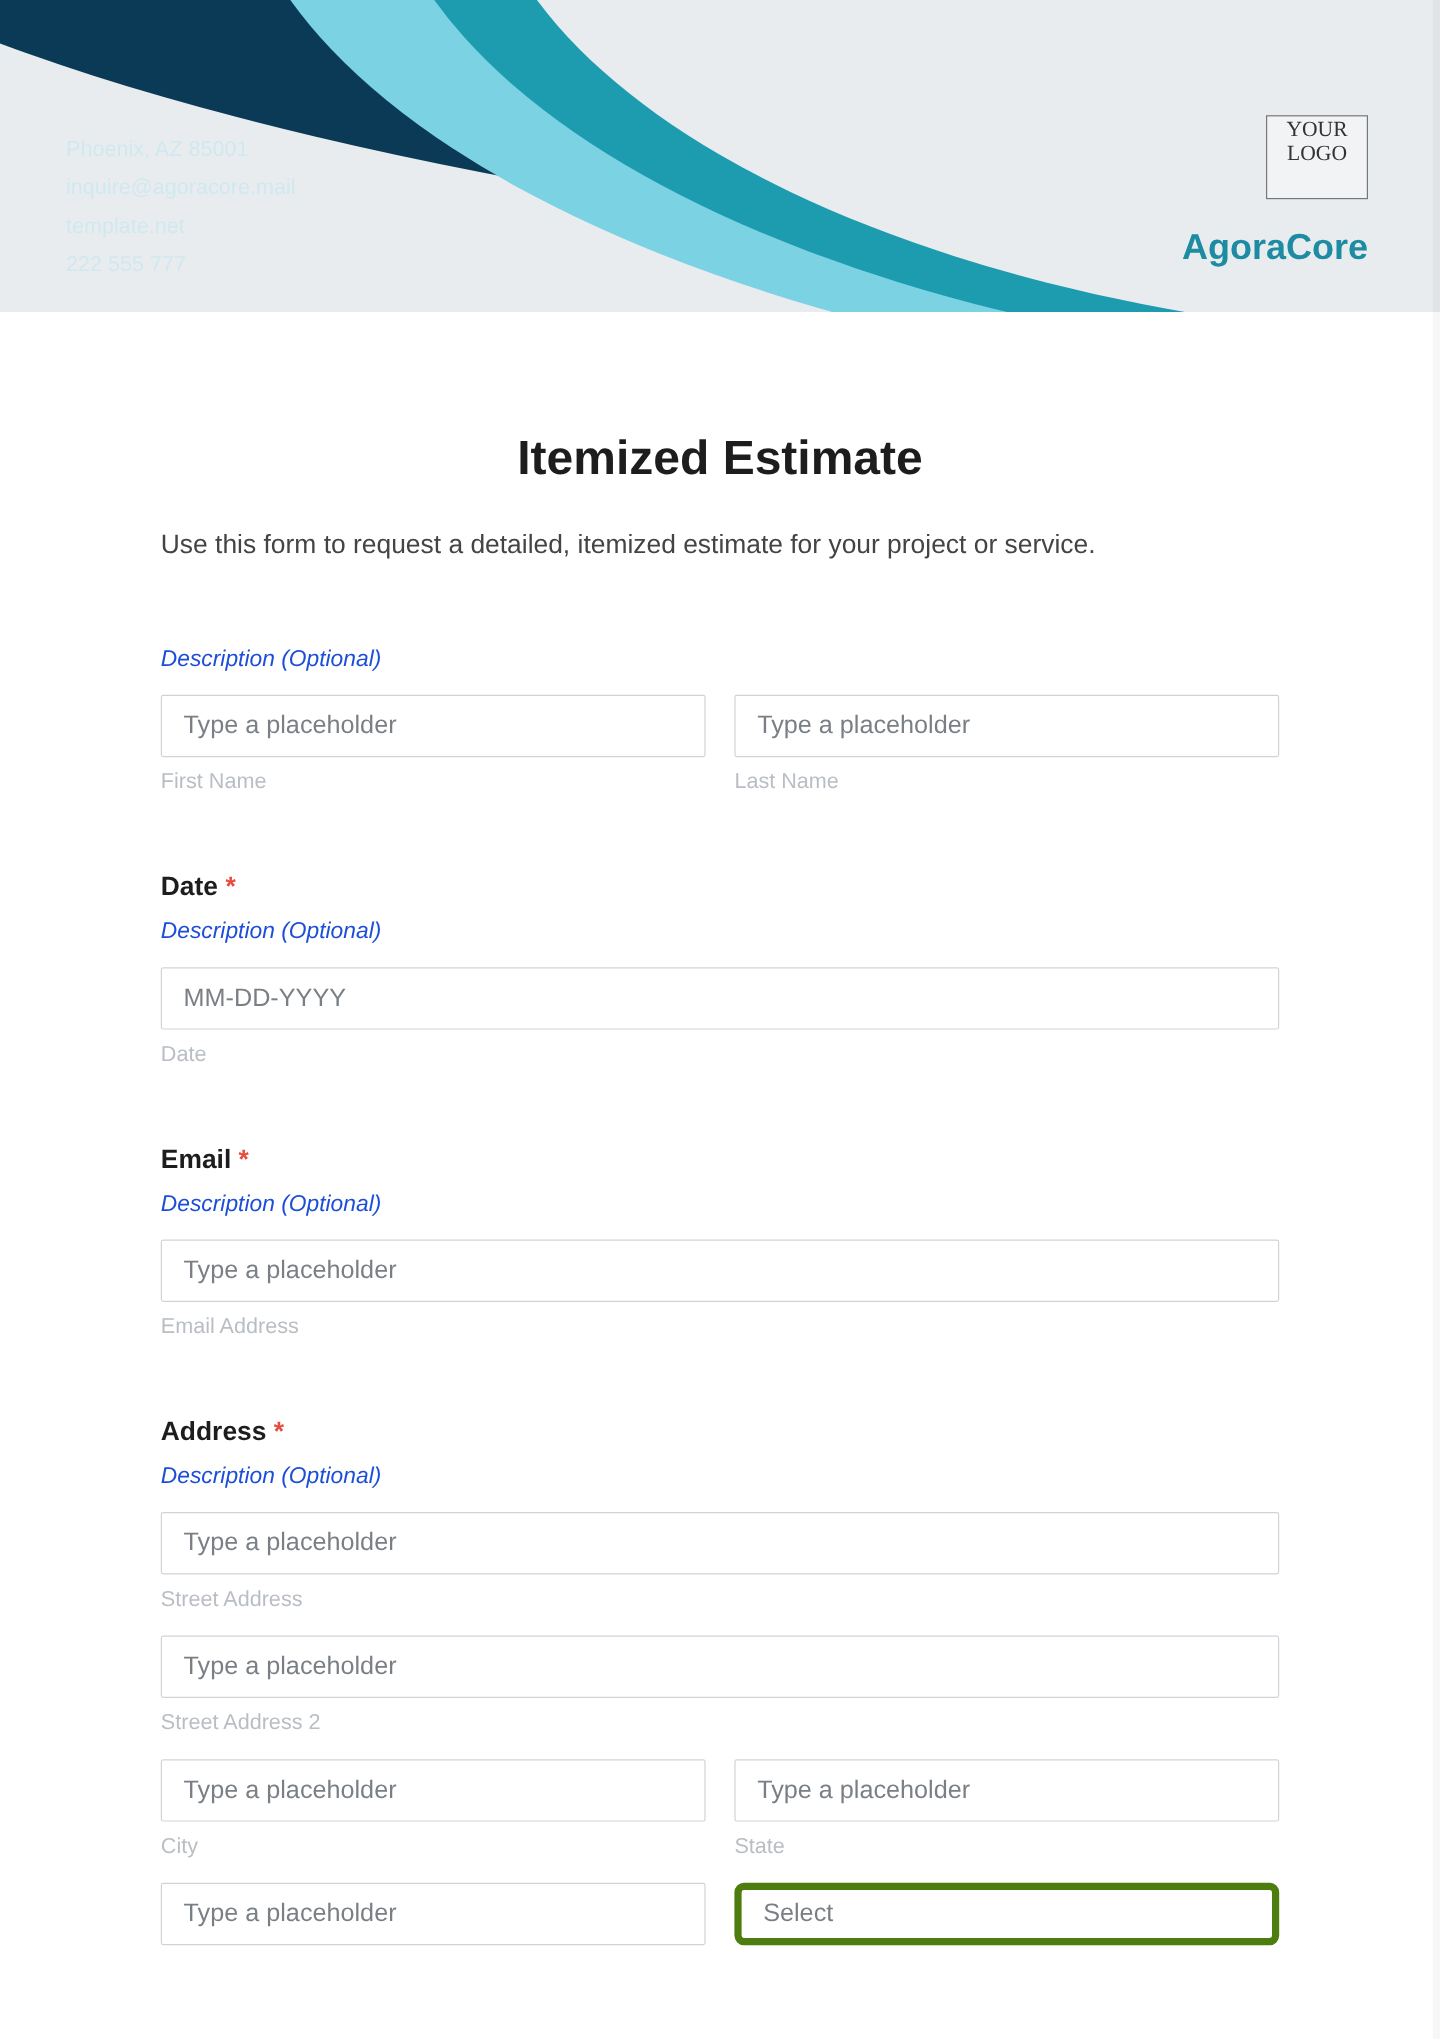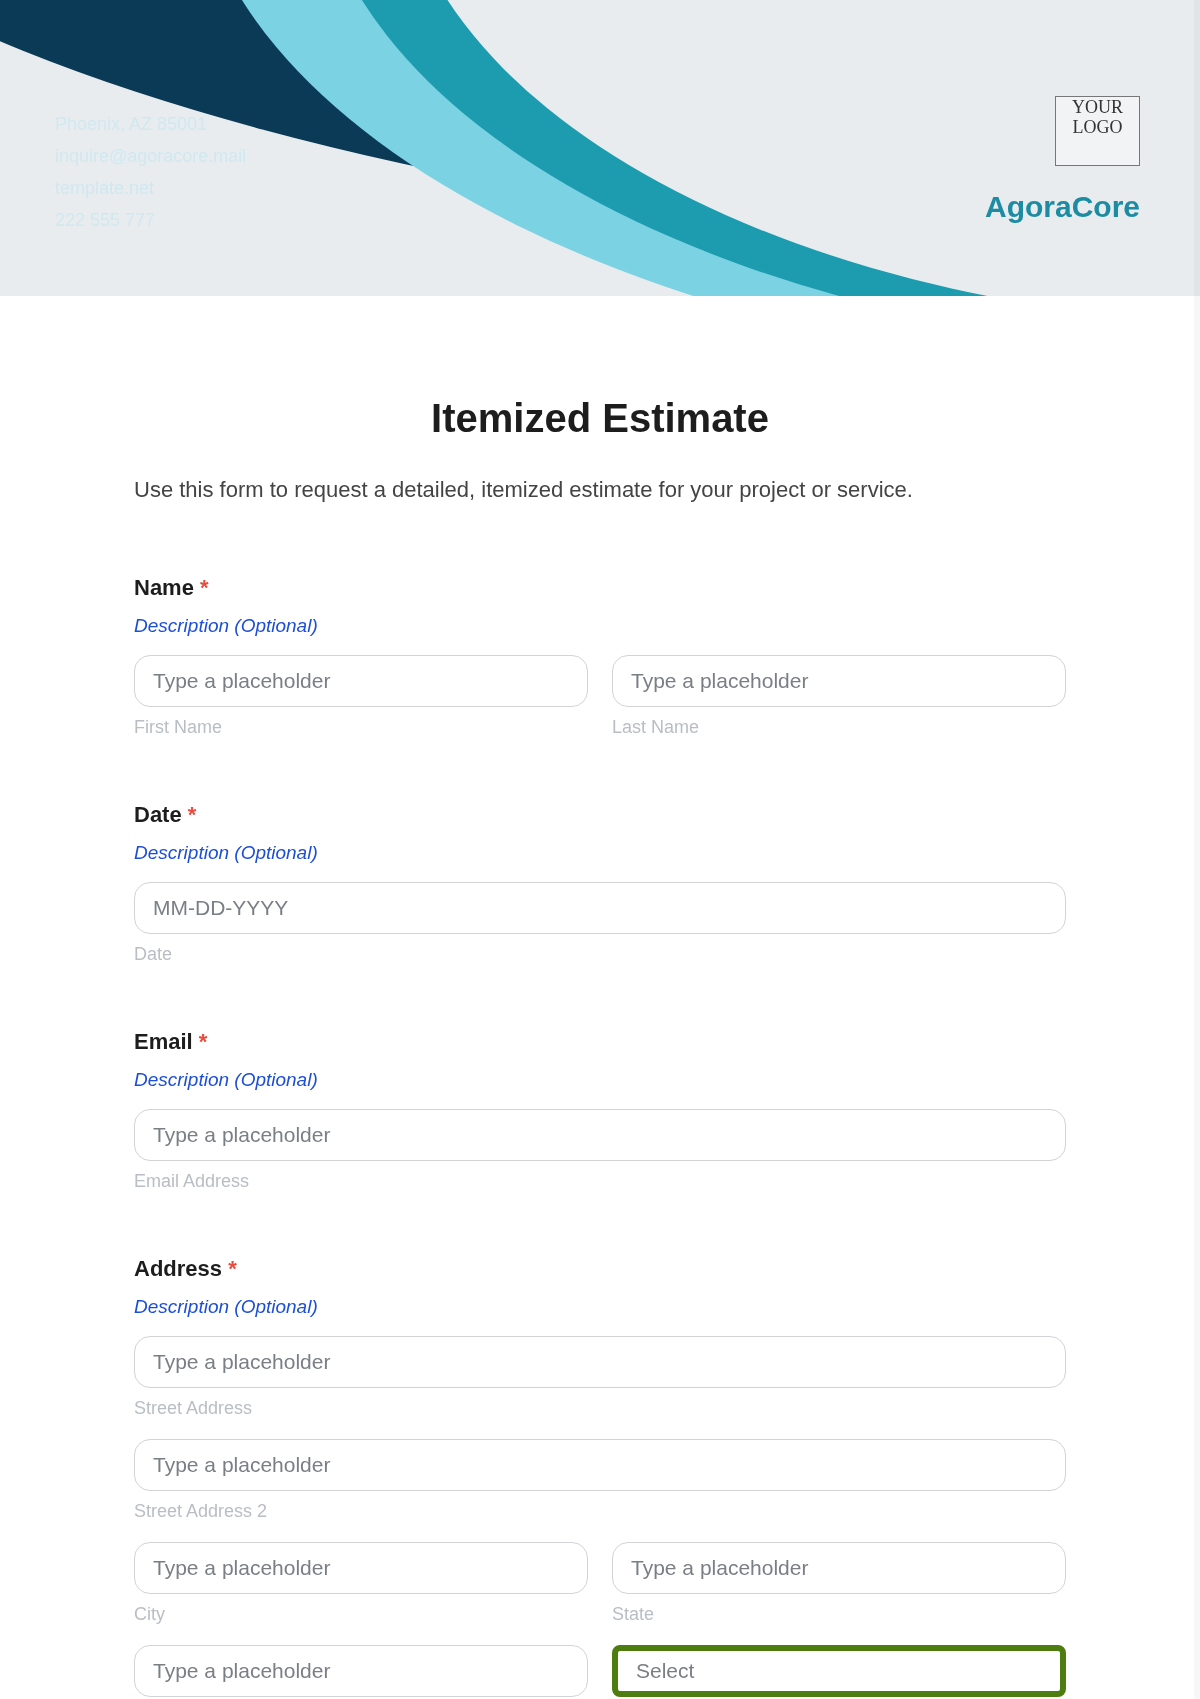--- a/index.html
+++ b/index.html
@@ -2,21 +2,21 @@
 <html><head>
 <meta charset="utf-8">
 <style>
   * { box-sizing: border-box; margin: 0; padding: 0; }
   html, body { width: 1200px; height: 1699px; font-family: Arial, Helvetica, sans-serif; background: #fff; overflow: hidden; }
   
   
   .banner {
     position: relative;
     width: 1200px;
-    height: 296px;
+    height: 260px;
     background: #E8ECEF;
     overflow: hidden;
   }
   .wave-dark {
     position: absolute;
     top: 0; left: 0;
     width: 100%; height: 100%;
     background: #0A3A56;
     clip-path: ellipse(160% 175% at 135% -80%);
   }
@@ -109,21 +109,21 @@
     font-style: italic;
     color: #1d4ed8;
     margin-bottom: 18px;
   }
   .row { display: flex; gap: 24px; margin-bottom: 20px; }
   .col { flex: 1; }
   .input {
     width: 100%;
     height: 52px;
     border: 1px solid #D0D4D9;
-    border-radius: 16px;
+    border-radius: 2px;
     padding: 0 18px;
     font-size: 21px;
     color: #333;
     background: #fff;
   }
   .input::placeholder { color: #7A7F85; }
   .sublabel {
     font-size: 18px;
     color: #B9BEC4;
     margin-top: 10px;
@@ -170,24 +170,20 @@
   </div>
   <div class="company-name">AgoraCore</div>
 </div>
 
 <div class="form-wrap">
 
   <h1 class="form-title">Itemized Estimate</h1>
   <p class="form-subtitle">Use this form to request a detailed, itemized estimate for your project or service.</p>
 
   <div class="field-group">
-    <div class="field-label">
-      <span>Name</span>
-      <span class="required">*</span>
-    </div>
     <div class="field-desc">Description (Optional)</div>
     <div class="row">
       <div class="col">
         <input class="input" placeholder="Type a placeholder" style="">
         <div class="sublabel">First Name</div>
       </div>
       <div class="col">
         <input class="input" placeholder="Type a placeholder" style="">
         <div class="sublabel">Last Name</div>
       </div>

